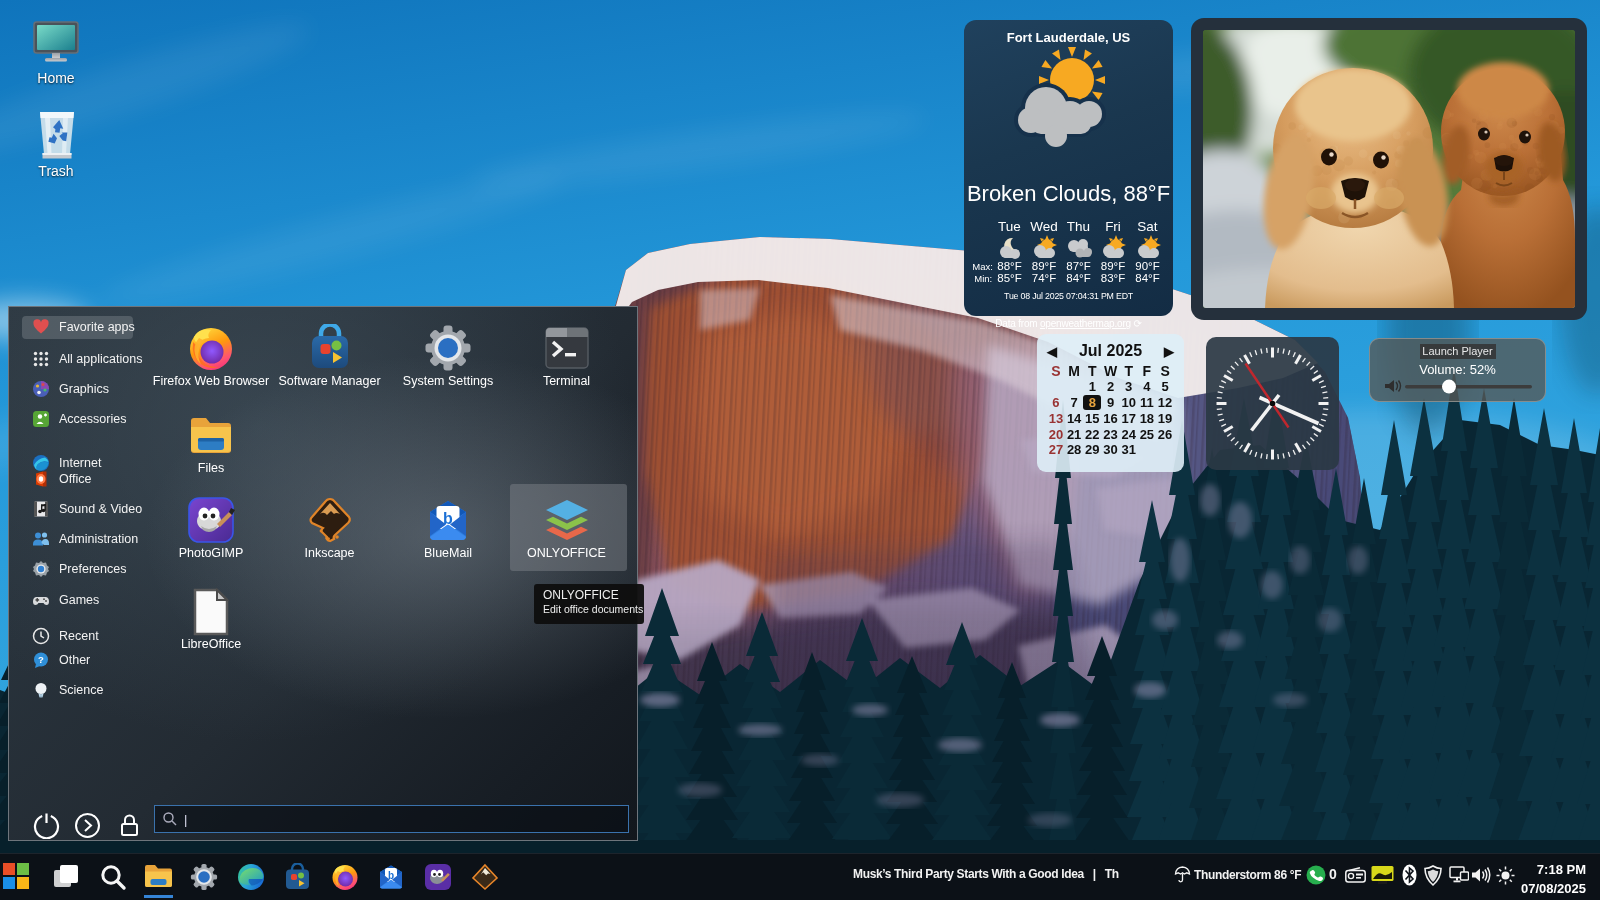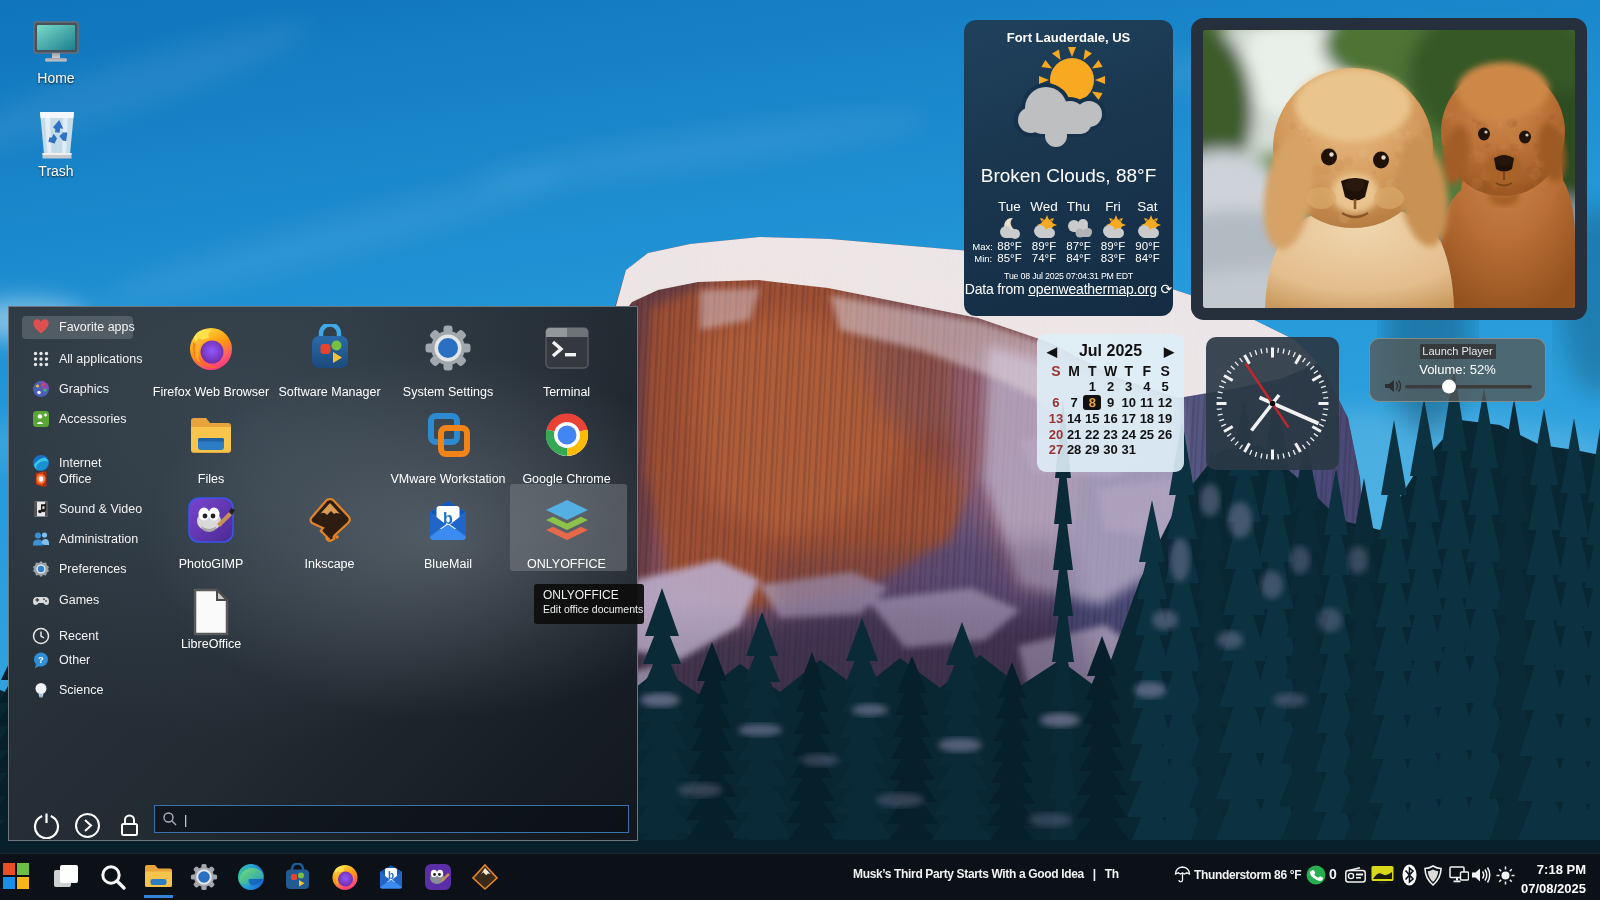--- a/index.html
+++ b/index.html
@@ -10,31 +10,31 @@
 
 #taskbar { position:absolute; left:0; top:853px; width:1600px; height:47px; background:#0c1117; border-top:1px solid #1d242c; display:flex; align-items:center; }
 .tbicon { position:absolute; top:863px; }
 #tbcenter { position:absolute; top:867px; left:853px; white-space:nowrap; color:#f2f2f2; font-size:12px; letter-spacing:-0.35px; font-weight:bold; }
 #tbclock { position:absolute; top:860px; right:14px; text-align:right; color:#fff; font-weight:bold; font-size:13px; line-height:19px; }
 
 .desklabel { position:absolute; color:#fff; font-size:14px; text-align:center; width:80px; text-shadow:0 1px 2px rgba(0,0,0,.8); }
 
 #weather { position:absolute; left:964px; top:20px; width:209px; height:296px; border-radius:12px; background:linear-gradient(160deg,#20415d 0%, #1a374f 40%, #132c44 100%); color:#fff; text-align:center; }
 #weather .loc { font-size:13px; font-weight:bold; padding-top:10px; }
-#weather .cond { font-size:19px; font-weight:400; margin-top:2px; letter-spacing:0px; }
+#weather .cond { font-size:22px; font-weight:400; margin-top:18px; letter-spacing:0px; }
 #wxdays { display:flex; justify-content:center; margin-top:12px; }
 #wxdays .c { width:34.5px; font-size:13.5px; }
 .wxsp { width:20px; }
 #wxrow { display:flex; justify-content:center; }
 #wxrow .c { width:34.5px; height:26px; }
 .wxtmp { display:flex; justify-content:center; font-size:11.5px; }
 .wxtmp .lbl { width:20px; font-size:9.5px; text-align:right; padding-top:1px;}
 .wxtmp .c { width:34.5px; }
 #weather .ts { font-size:8.8px; letter-spacing:-0.2px; margin-top:7px; }
-#weather .src { font-size:14px; letter-spacing:-0.2px; margin-top:0; }
+#weather .src { font-size:10px; letter-spacing:-0.2px; margin-top:17px; }
 #weather .src u { text-decoration:underline; }
 
 #photo { position:absolute; left:1191px; top:18px; width:396px; height:302px; background:#25303c; border-radius:13px; padding:12px; }
 #photo .inner { width:372px; height:278px; border-radius:3px; overflow:hidden; position:relative; }
 
 #cal { position:absolute; left:1037px; top:334px; width:147px; height:138px; border-radius:9px; background:rgba(222,238,247,0.90); color:#111; }
 #cal .hdr { display:flex; align-items:center; font-weight:bold; font-size:16px; padding:8px 10px 2px 10px; }
 #cal table { border-collapse:collapse; margin:1px auto 0 auto; }
 #cal td { width:18.2px; height:15.8px; text-align:center; font-size:13px; font-weight:bold; padding:0; line-height:1; }
 #cal .su { color:#993333; }
@@ -49,21 +49,21 @@
 #menu { position:absolute; left:8px; top:306px; width:630px; height:535px; border:1px solid #6e757c; background:
   radial-gradient(ellipse 420px 260px at 430px 230px, rgba(120,130,140,0.50), rgba(60,70,80,0.0) 70%),
   radial-gradient(ellipse 500px 420px at 250px 120px, rgba(70,86,98,0.55), rgba(40,50,60,0.0) 75%),
   linear-gradient(135deg, #2c3740 0%, #28323b 30%, #232b33 55%, #171d24 85%, #12171d 100%);
   color:#fff; }
 .cat { position:absolute; left:23px; height:24px; display:flex; align-items:center; font-size:12.5px; color:#f2f2f2; }
 .cat .ic { width:18px; height:18px; margin-right:9px; display:inline-block; }
 #favhl { position:absolute; left:13px; top:9px; width:111px; height:23px; background:rgba(110,118,126,0.55); border-radius:4px; }
 .appcell { position:absolute; width:118px; text-align:center; color:#fff; font-size:12.5px; white-space:nowrap; }
 .appcell svg { display:block; margin:0 auto; }
-.appcell .lbl { margin-top:13px; }
+.appcell .lbl { margin-top:2px; }
 #selcell { position:absolute; left:501px; top:177px; width:117px; height:87px; background:rgba(130,136,142,0.45); border-radius:3px; }
 #tooltip { position:absolute; left:525px; top:277px; width:110px; height:40px; background:rgba(14,14,14,0.95); border-radius:3px; color:#eee; padding:4px 0 0 9px; }
 #tooltip .t1 { font-size:12px; }
 #tooltip .t2 { font-size:10.5px; margin-top:1px; }
 #searchbox { position:absolute; left:145px; top:498px; width:475px; height:28px; border:1px solid #3a72ad; background:rgba(8,14,20,0.6); display:flex; align-items:center; color:#ccc; }
 .roundbtn { position:absolute; top:505px; width:27px; height:27px; }
 </style>
 </head>
 <body>
 <div id="stage">
@@ -938,39 +938,20 @@
 
  <div class="appcell" style="left:143px; top:104px;">
   <svg width="48" height="48" viewBox="0 0 48 48">
           <path d="M 4 10 a 3 3 0 0 1 3 -3 h 12 l 4 5 h 18 a 3 3 0 0 1 3 3 v 24 a 3 3 0 0 1 -3 3 h -34 a 3 3 0 0 1 -3 -3 Z" fill="#e8a33a"></path>
           <path d="M 4 16 h 40 v 22 a 3 3 0 0 1 -3 3 h -34 a 3 3 0 0 1 -3 -3 Z" fill="#f7c44c"></path>
           <rect x="11" y="27" width="26" height="12" rx="3" fill="#2d7dc4"></rect>
           <rect x="11" y="27" width="26" height="3.5" rx="1.5" fill="#1e62a4"></rect>
         </svg>
         <div class="lbl">Files</div>
  </div>
- <div class="appcell" style="left:380px; top:104px;">
-  <svg width="48" height="48" viewBox="0 0 48 48">
-          <rect x="7" y="5" width="26" height="26" rx="5" fill="none" stroke="#2d8ad0" stroke-width="6"></rect>
-          <rect x="17" y="17" width="26" height="26" rx="5" fill="none" stroke="#f08418" stroke-width="6"></rect>
-        </svg>
-        <div class="lbl">VMware Workstation</div>
- </div>
- <div class="appcell" style="left:498.5px; top:104px;">
-  <svg width="48" height="48" viewBox="0 0 48 48">
-          <circle cx="24" cy="24" r="21" fill="#fff"></circle>
-          <path d="M 24 24 L 3.6 18.5 A 21 21 0 0 1 44.4 18.5 Z" fill="#ea4335"></path>
-          <path d="M 24 24 L 3.6 18.5 A 21 21 0 0 0 24 45 Z" fill="#34a853"></path>
-          <path d="M 24 24 L 24 45 A 21 21 0 0 0 44.4 18.5 Z" fill="#fbbc05"></path>
-          <path d="M 24 3 A 21 21 0 0 1 44.4 18.5 L 30 18.5 Q 24 14 17 18 L 10 11 Q 16 3.5 24 3 Z" fill="#ea4335"></path>
-          <circle cx="24" cy="24" r="13" fill="#fff"></circle>
-          <circle cx="24" cy="24" r="9.5" fill="#4285f4"></circle>
-        </svg>
-        <div class="lbl">Google Chrome</div>
- </div>
 
  <div class="appcell" style="left:143px; top:189px;">
   <svg width="48" height="48" viewBox="0 0 48 48">
           <defs>
             <linearGradient id="pg" x1="0" y1="0" x2="1" y2="1">
               <stop offset="0" stop-color="#7a45d0"></stop>
               <stop offset="1" stop-color="#4a2a92"></stop>
             </linearGradient>
           </defs>
           <rect x="2" y="2" width="44" height="44" rx="10" fill="url(#pg)" stroke="#3a55e8" stroke-width="1.6"></rect>

